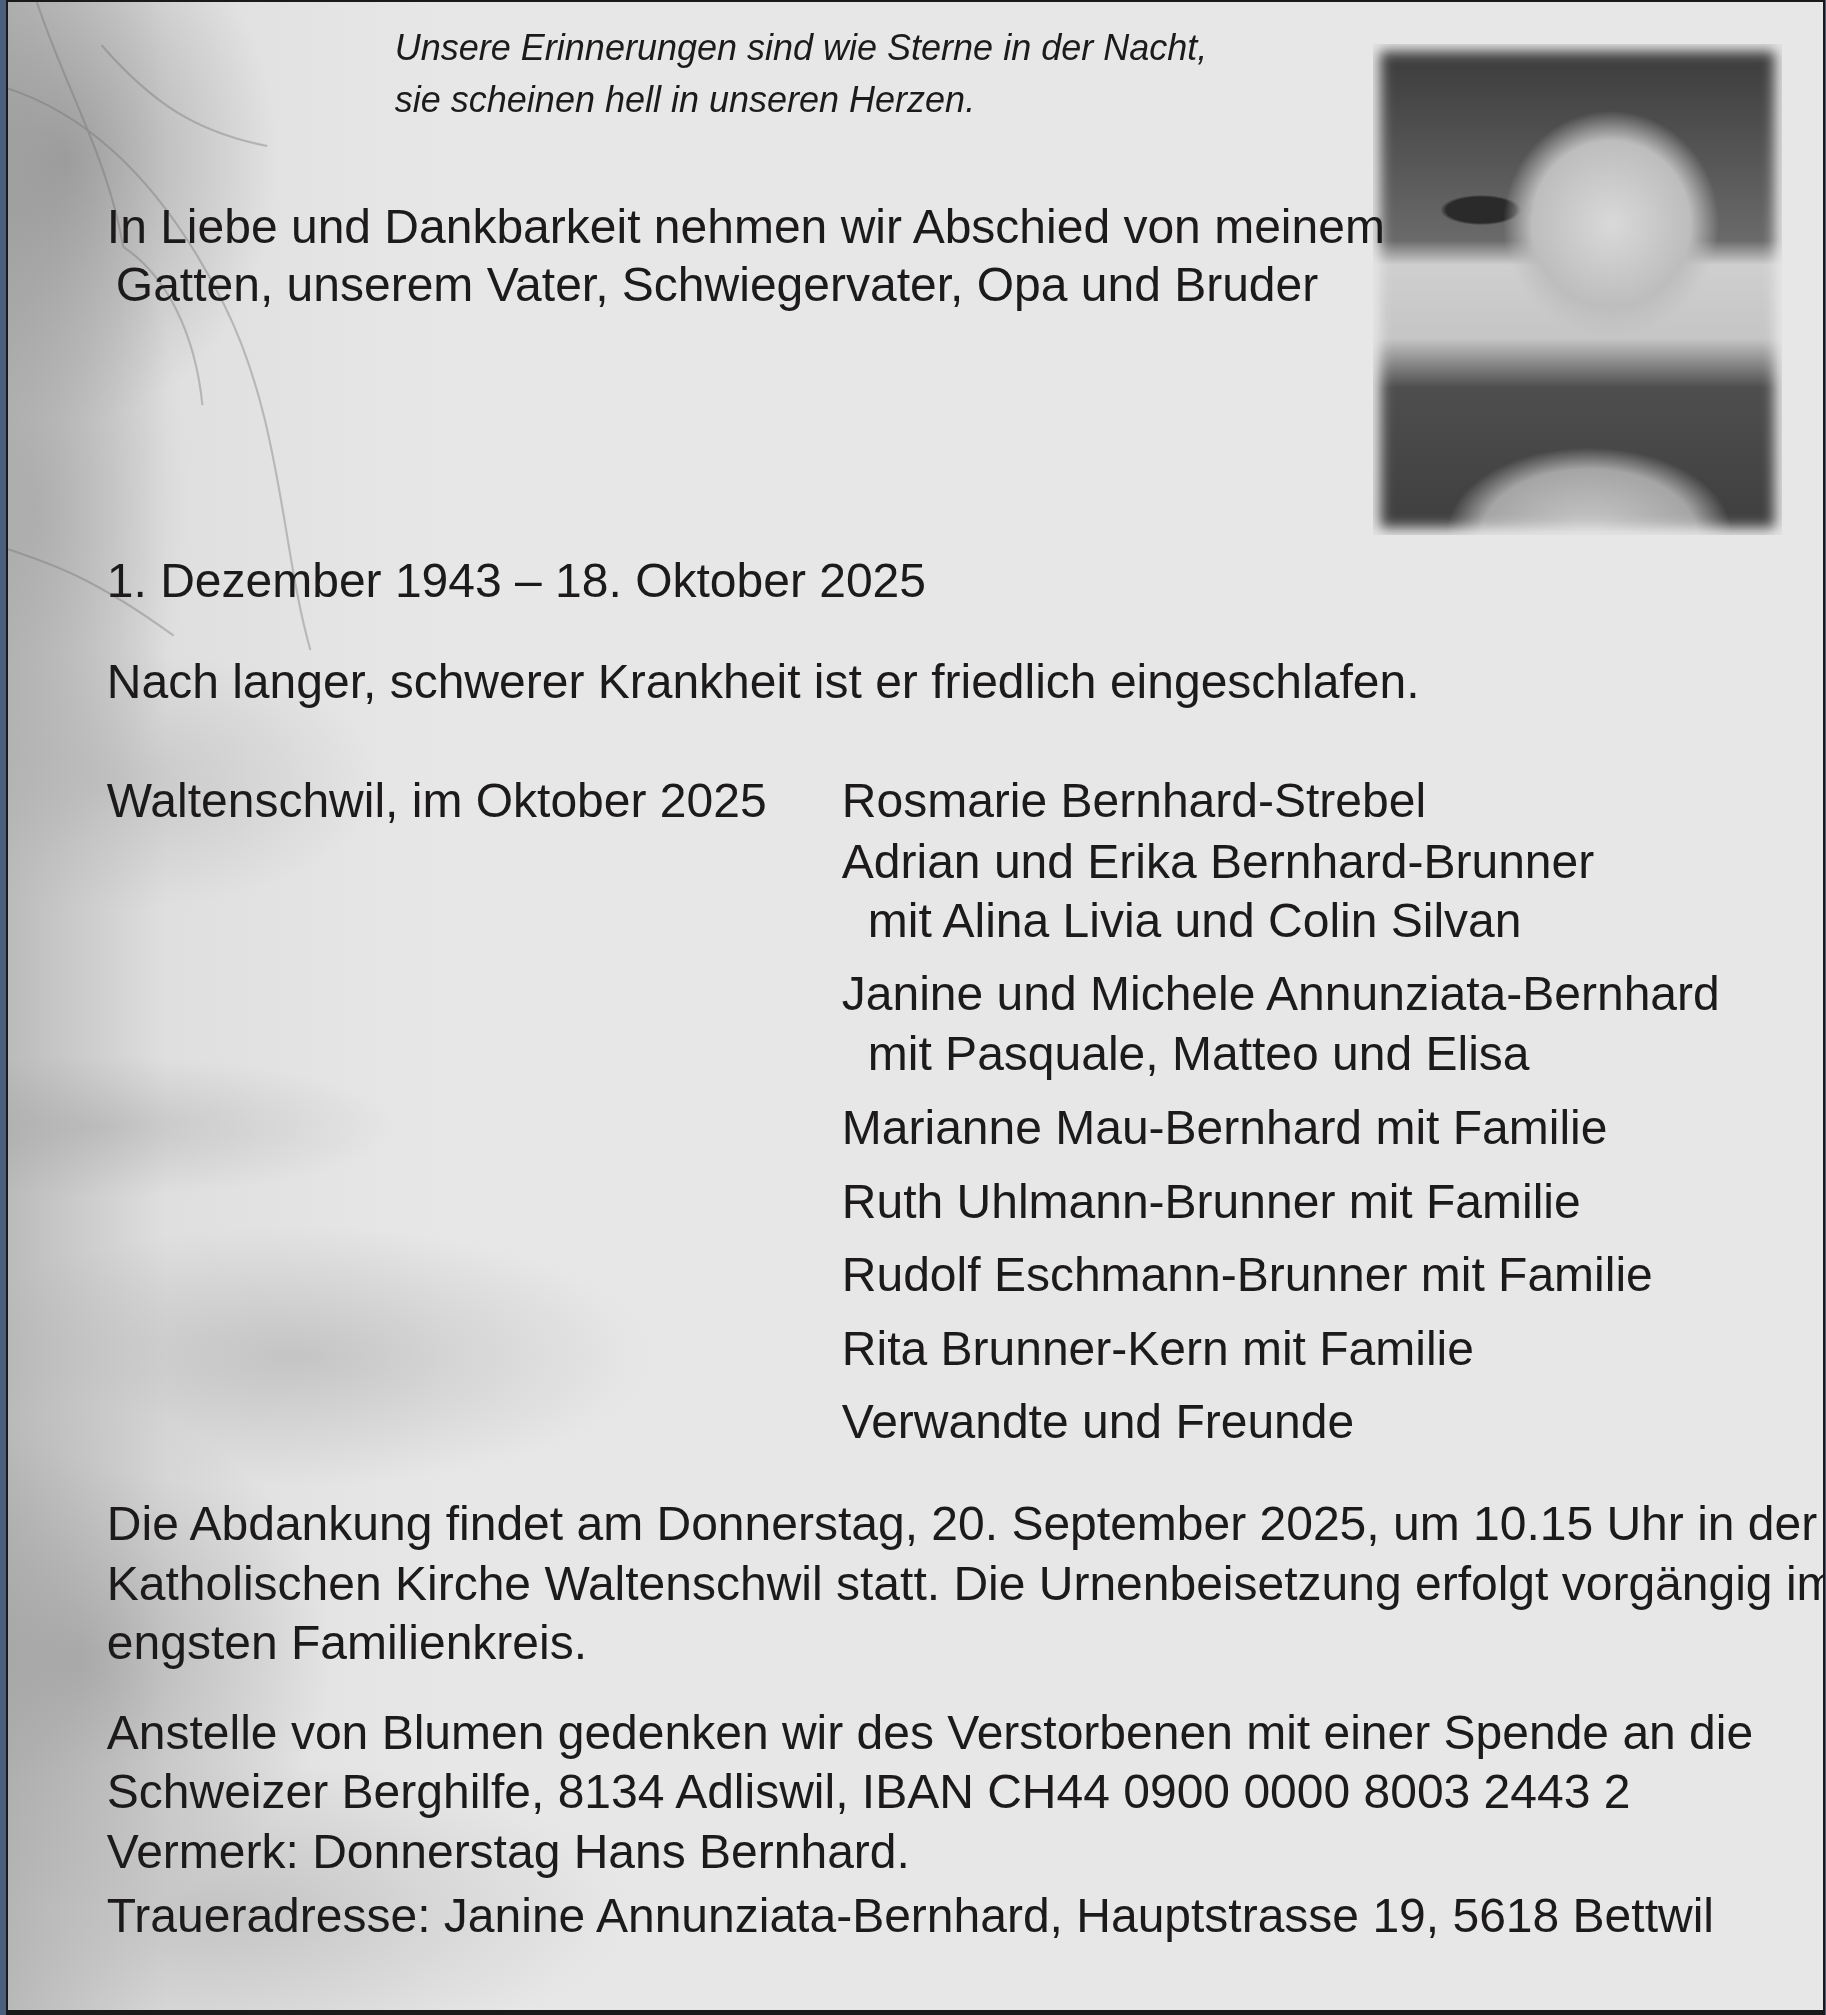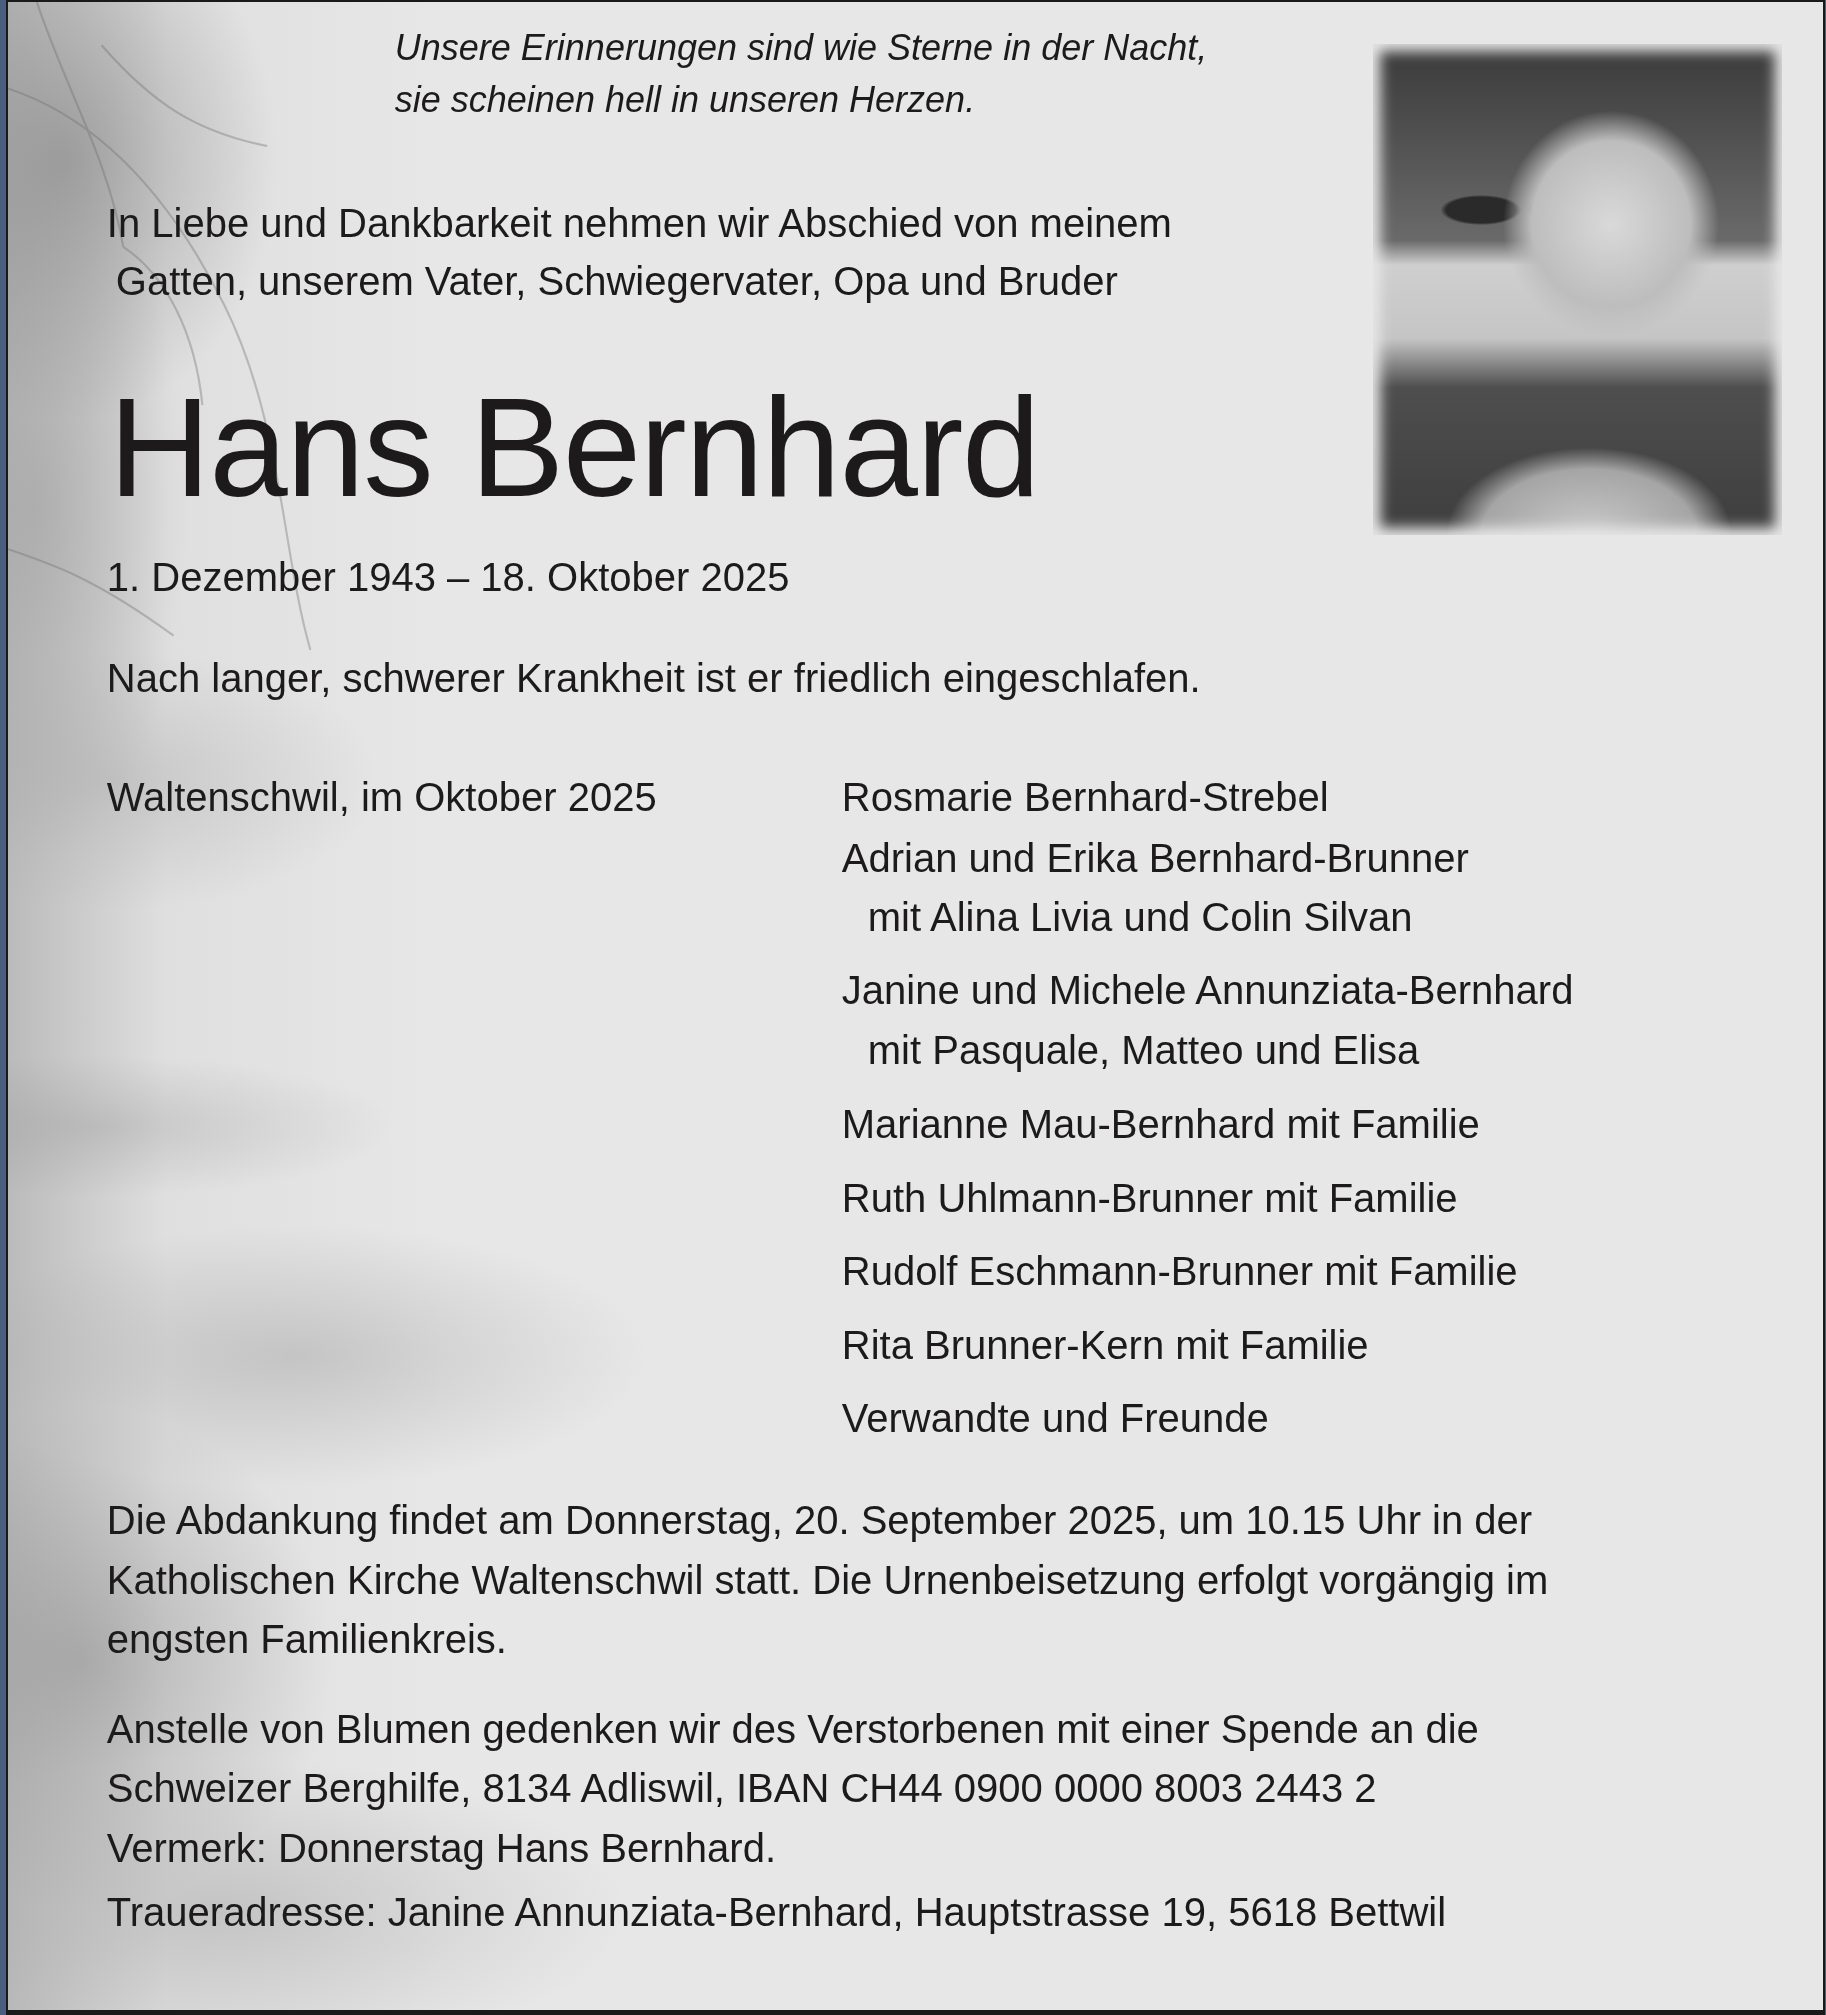--- a/index.html
+++ b/index.html
@@ -25,21 +25,21 @@
       radial-gradient(ellipse 504px 187px at 288px 1354px, rgba(150,150,150,0.40), rgba(150,150,150,0) 70%),
       radial-gradient(ellipse 360px 360px at 72px 1657px, rgba(140,140,140,0.55), rgba(140,140,140,0) 70%),
       radial-gradient(ellipse 576px 216px at 216px 1909px, rgba(160,160,160,0.45), rgba(160,160,160,0) 70%),
       linear-gradient(90deg, rgba(150,150,150,0.55) 0px, rgba(200,200,200,0.25) 158px, rgba(231,231,231,0) 432px);
   }
   .branch {
     position: absolute; left: 0; top: 0; width: 504px; height: 684px; opacity: 0.35;
   }
   .t { position: absolute; white-space: nowrap; line-height: 1; }
   .quote { font-style: italic; font-size: 36px; left: 387px; }
-  .body { font-size: 40px; }
+  .body { font-size: 48px; }
   .name { font-size: 141px; font-weight: 300; left: 101px; letter-spacing: -1.4px; -webkit-text-stroke: 0px; }
   .photo {
     position: absolute; left: 1365px; top: 42px; width: 409px; height: 491px;
     background:
       radial-gradient(ellipse 144px 151px at 238px 180px, #d9d9d9 0%, #bdbdbd 55%, rgba(0,0,0,0) 75%),
       radial-gradient(ellipse 58px 21.6px at 108px 166px, #2a2a2a 60%, rgba(0,0,0,0) 70%),
       radial-gradient(ellipse 36px 19px at 180px 166px, #2a2a2a 60%, rgba(0,0,0,0) 70%),
       radial-gradient(ellipse 238px 144px at 216px 490px, #c9c9c9 0%, #a5a5a5 45%, rgba(0,0,0,0) 60%),
       linear-gradient(180deg, #3a3a3a 0%, #6a6a6a 40%, #cfcfcf 45%, #c5c5c5 60%, #4e4e4e 70%, #3e3e3e 100%);
     box-shadow: 0 0 13px 7.2px #e7e7e7 inset;
@@ -62,21 +62,20 @@
   </svg>
 
   <div class="t quote" style="top:28px">Unsere Erinnerungen sind wie Sterne in der Nacht,</div>
   <div class="t quote" style="top:80px">sie scheinen hell in unseren Herzen.</div>
 
   <div class="photo"></div>
 
   <div class="t body" style="left:99px;top:201px">In Liebe und Dankbarkeit nehmen wir Abschied von meinem</div>
   <div class="t body" style="left:108px;top:259px">Gatten, unserem Vater, Schwiegervater, Opa und Bruder</div>
 
-  <div class="t name" style="top:375px">Hans Bernhard</div>
 
   <div class="t body" style="left:99px;top:555px">1. Dezember 1943 – 18. Oktober 2025</div>
 
   <div class="t body" style="left:99px;top:656px">Nach langer, schwerer Krankheit ist er friedlich eingeschlafen.</div>
 
   <div class="t body" style="left:99px;top:775px">Waltenschwil, im Oktober 2025</div>
 
   <div>
     <div class="t body" style="left:834px;top:775px">Rosmarie Bernhard-Strebel</div>
     <div class="t body" style="left:834px;top:836px">Adrian und Erika Bernhard-Brunner</div>

